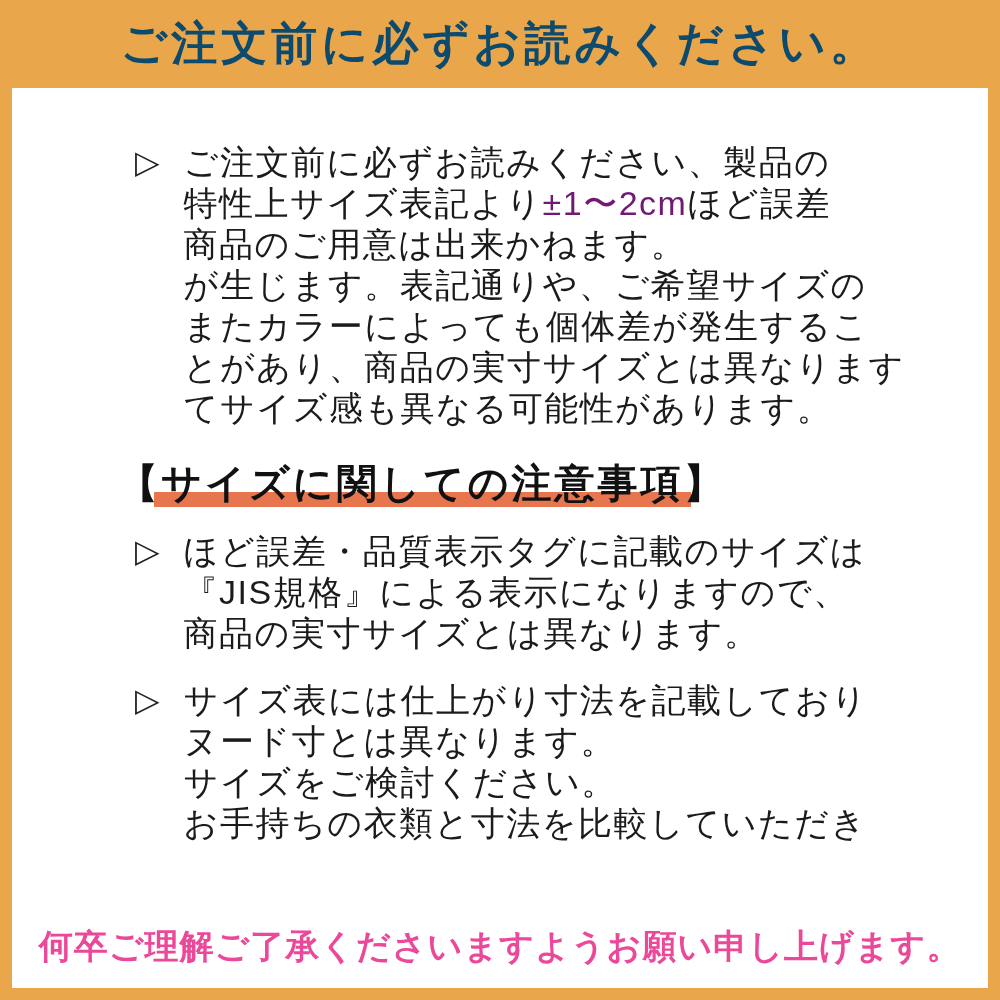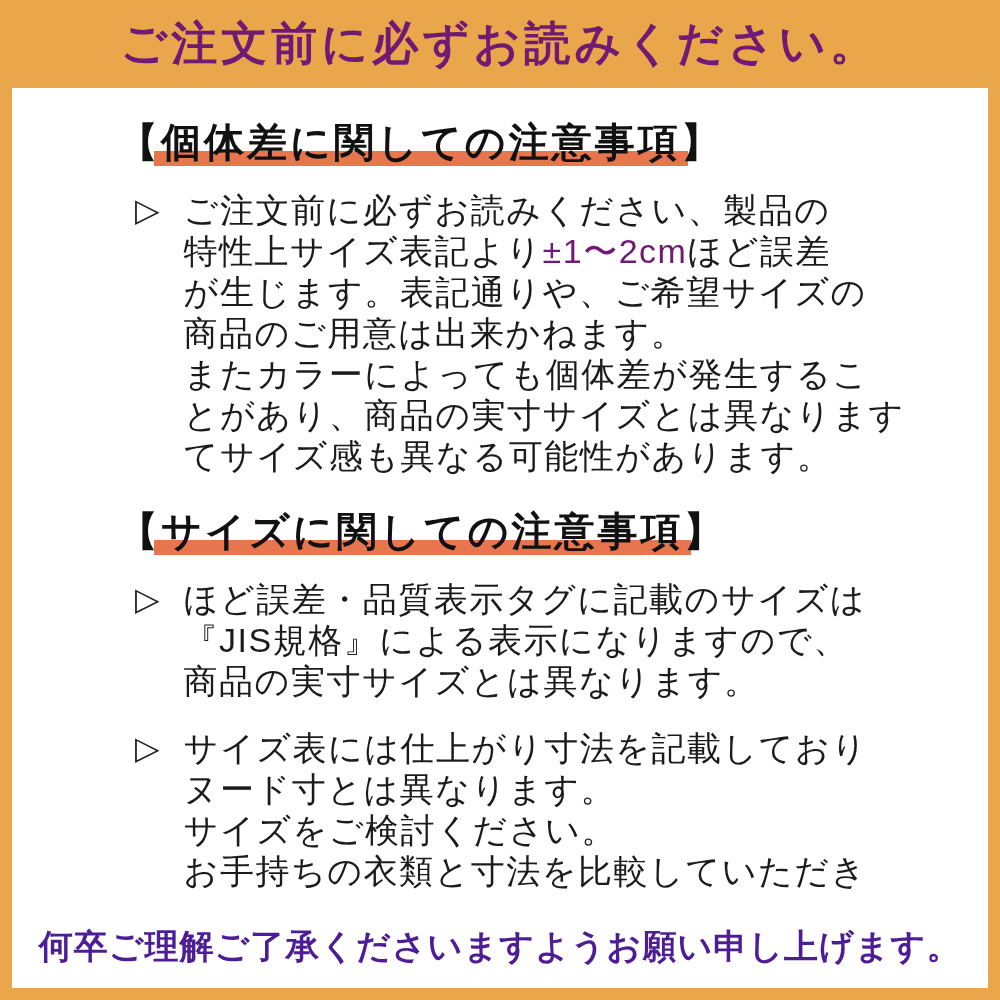--- a/index.html
+++ b/index.html
@@ -14,21 +14,21 @@
   }
   .top-banner {
     position: absolute;
     top: 0; left: 0; right: 0;
     height: 88px;
     display: flex;
     align-items: center;
     justify-content: center;
   }
   .top-banner-text {
-    color: #701a75;
+    color: #0c4a6e;
     font-size: 46px;
     font-weight: 800;
     letter-spacing: 4px;
     white-space: nowrap;
   }
   .content {
     position: absolute;
     top: 88px; left: 12px; right: 12px; bottom: 12px;
     background: #ffffff;
     padding-top: 30px;
@@ -85,49 +85,43 @@
   .line { white-space: nowrap; }
   .red { color: #701a75; }
   .footer-note {
     position: absolute;
     left: 0; right: 0;
     bottom: 18px;
     text-align: center;
     font-size: 34px;
     font-weight: 700;
     letter-spacing: 1px;
-    color: #4c1d95;
+    color: #ec4899;
     white-space: nowrap;
   }
 </style>
 </head>
 <body>
 
 <div class="page">
 
   <div class="top-banner">
     <div class="top-banner-text">ご注文前に必ずお読みください。</div>
   </div>
 
   <div class="content">
 
-    <div class="h-wrap">
-      <div class="heading">
-        <span class="hbar"></span>
-        <span class="htext">【個体差に関しての注意事項】</span>
-      </div>
-    </div>
 
     <div class="bullet-row first">
       <span class="bullet-marker">▷</span>
       <div class="bullet-text">
         <div class="line">ご注文前に必ずお読みください、製品の</div>
         <div class="line"><span>特性上サイズ表記より</span><span class="red">±1〜2cm</span><span>ほど誤差</span></div>
+        <div class="line">商品のご用意は出来かねます。</div>
         <div class="line">が生じます。表記通りや、ご希望サイズの</div>
-        <div class="line">商品のご用意は出来かねます。</div>
         <div class="line">またカラーによっても個体差が発生するこ</div>
         <div class="line">とがあり、商品の実寸サイズとは異なります</div>
         <div class="line">てサイズ感も異なる可能性があります。</div>
       </div>
     </div>
 
     <div class="h-wrap heading-2">
       <div class="heading">
         <span class="hbar"></span>
         <span class="htext">【サイズに関しての注意事項】</span>

